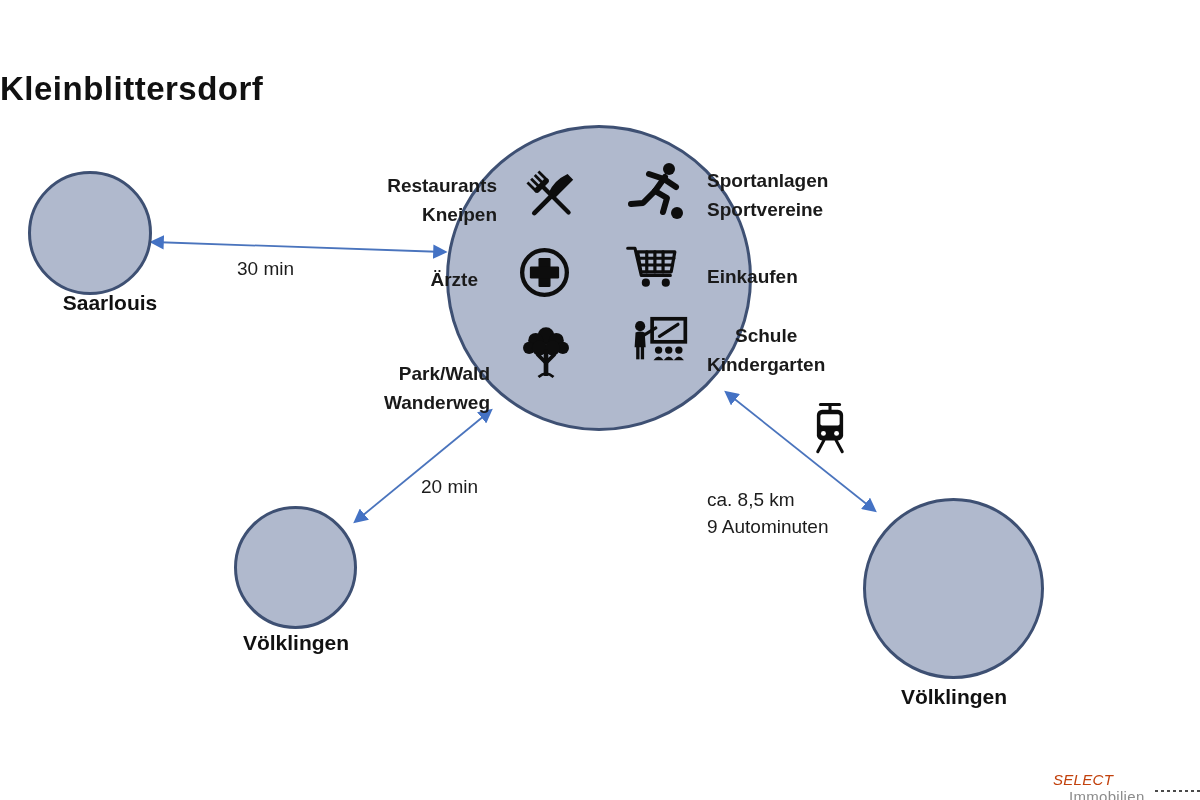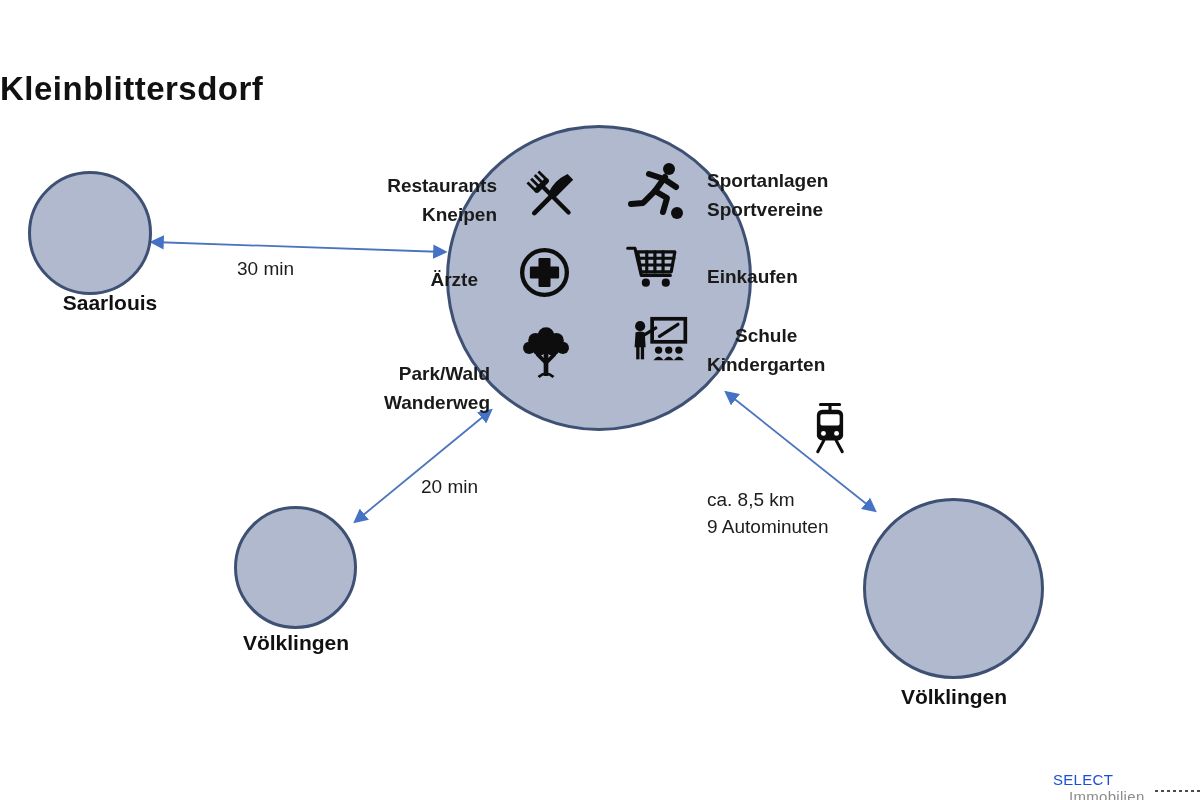--- a/index.html
+++ b/index.html
@@ -10,21 +10,21 @@
   .circle{position:absolute;border-radius:50%;background:#b0b9cd;border:3px solid #3e5073;
           box-sizing:border-box;}
   .amenity{position:absolute;font-weight:700;font-size:19px;line-height:29px;}
   .t-right{text-align:right;}
   .city-label{position:absolute;font-weight:700;font-size:21px;text-align:center;color:#111;}
   .note{position:absolute;font-size:19px;line-height:27px;color:#1c1c1c;}
   .icon{position:absolute;}
   .icon svg{display:block;width:100%;height:100%;}
   .overlay{position:absolute;left:0;top:0;pointer-events:none;}
   .watermark{position:absolute;left:1053px;top:771px;font-size:15px;letter-spacing:.3px;}
-  .wm-brand{color:#1d4ed8;}
+  .wm-brand{color:#c2410c;font-style:italic;}
   .wm-suffix{color:#8c8c8c;margin-left:16px;}
   .artifact{position:absolute;left:1155px;top:790px;width:45px;height:2px;
             background:repeating-linear-gradient(90deg,#4a4a4a 0 3px,transparent 3px 6px);}
   .line1{display:block;}
 </style>
 </head>
 <body>
 
 <div class="canvas">
 

